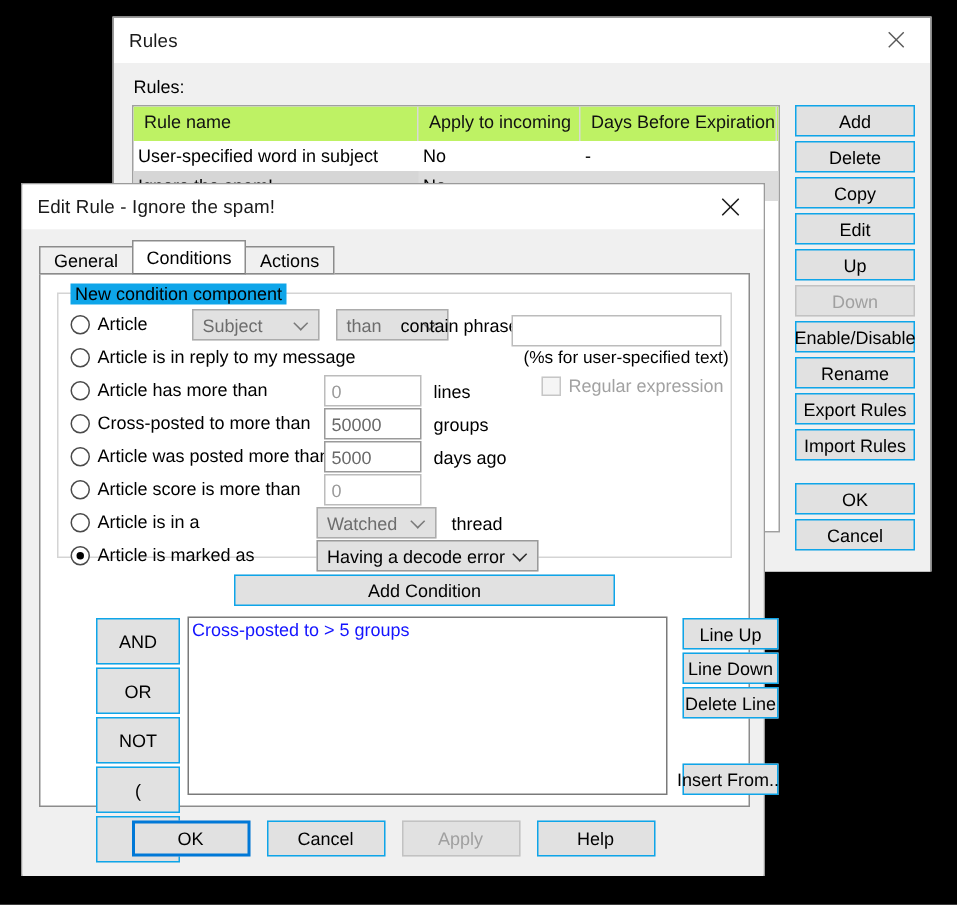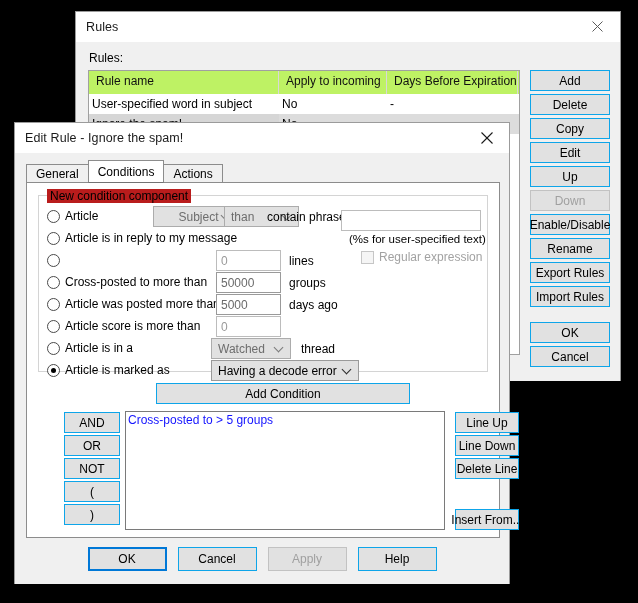--- a/index.html
+++ b/index.html
@@ -166,21 +166,21 @@
   
   .groupbox {
     position: absolute;
     left: 11px; top: 12px;
     width: 450px; height: 177px;
     border: 1px solid #d4d4d4;
   }
   .groupbox > .legend {
     position: absolute;
     top: -7px; left: 8px;
-    background: #b91c1c;
+    background: #0ea5e9;
     padding: 0 3px;
     font-size: 12px;
     color: #000;
   }
 
   
   .crow {
     position: absolute;
     left: 8px;
     height: 20px;
@@ -300,21 +300,21 @@
   }
   #cond-list .litem {
     font-size: 12px;
     color: #1414ff;
     line-height: 15px;
     white-space: nowrap;
   }
 
   
   #op-btns { position: absolute; left: 37px; top: 229px; }
-  #op-btns .btn { width: 56px; height: 21px; margin-bottom: 2px; }
+  #op-btns .btn { width: 56px; height: 31px; margin-bottom: 2px; }
 
   
   #list-btns { position: absolute; left: 428px; top: 229px; }
   #list-btns .btn { width: 64px; height: 21px; margin-bottom: 2px; }
   #list-btns .gap { height: 28px; }
 
   
   #edit-bottom {
     position: absolute;
     left: 0; top: 394px;
@@ -404,21 +404,21 @@
 
       <div class="tabpage">
 
         <div class="groupbox">
           <span class="legend">New condition component</span>
 
           <div class="crow" style="top:10px;">
             <span class="radio"></span>
             <span class="rlabel">Article</span>
           </div>
-          <div class="combo" style="position:absolute;left:114px;top:10px;width:85px;justify-content:center;">
+          <div class="combo" style="position:absolute;left:89px;top:10px;width:85px;">
             <span class="ctext">Subject</span>
             <span class="arrow"></span>
           </div>
           <div class="combo" style="position:absolute;left:185px;top:10px;width:75px;">
             <span class="ctext">than</span>
             <span class="arrow"></span>
           </div>
           <span class="unitlabel" style="left:228px;top:14px;">contain phrase</span>
           <div id="phrase-box"></div>
           <div id="phrase-hint">(%s for user-specified text)</div>
@@ -427,20 +427,21 @@
             <span class="lbl">Regular expression</span>
           </div>
 
           <div class="crow" style="top:32px;">
             <span class="radio"></span>
             <span class="rlabel">Article is in reply to my message</span>
           </div>
 
           <div class="crow" style="top:54px;">
             <span class="radio"></span>
+            <span class="rlabel">Article has more than</span>
           </div>
           <input class="tinput" style="position: absolute; left: 177px; top: 54px; width: 65px;" readonly="" value="0">
           <span class="unitlabel" style="left:250px;top:58px;">lines</span>
 
           <div class="crow" style="top:76px;">
             <span class="radio"></span>
             <span class="rlabel">Cross-posted to more than</span>
           </div>
           <input class="tinput active" style="position: absolute; left: 177px; top: 76px; width: 65px;" readonly="" value="50000">
           <span class="unitlabel" style="left:250px;top:80px;">groups</span>

